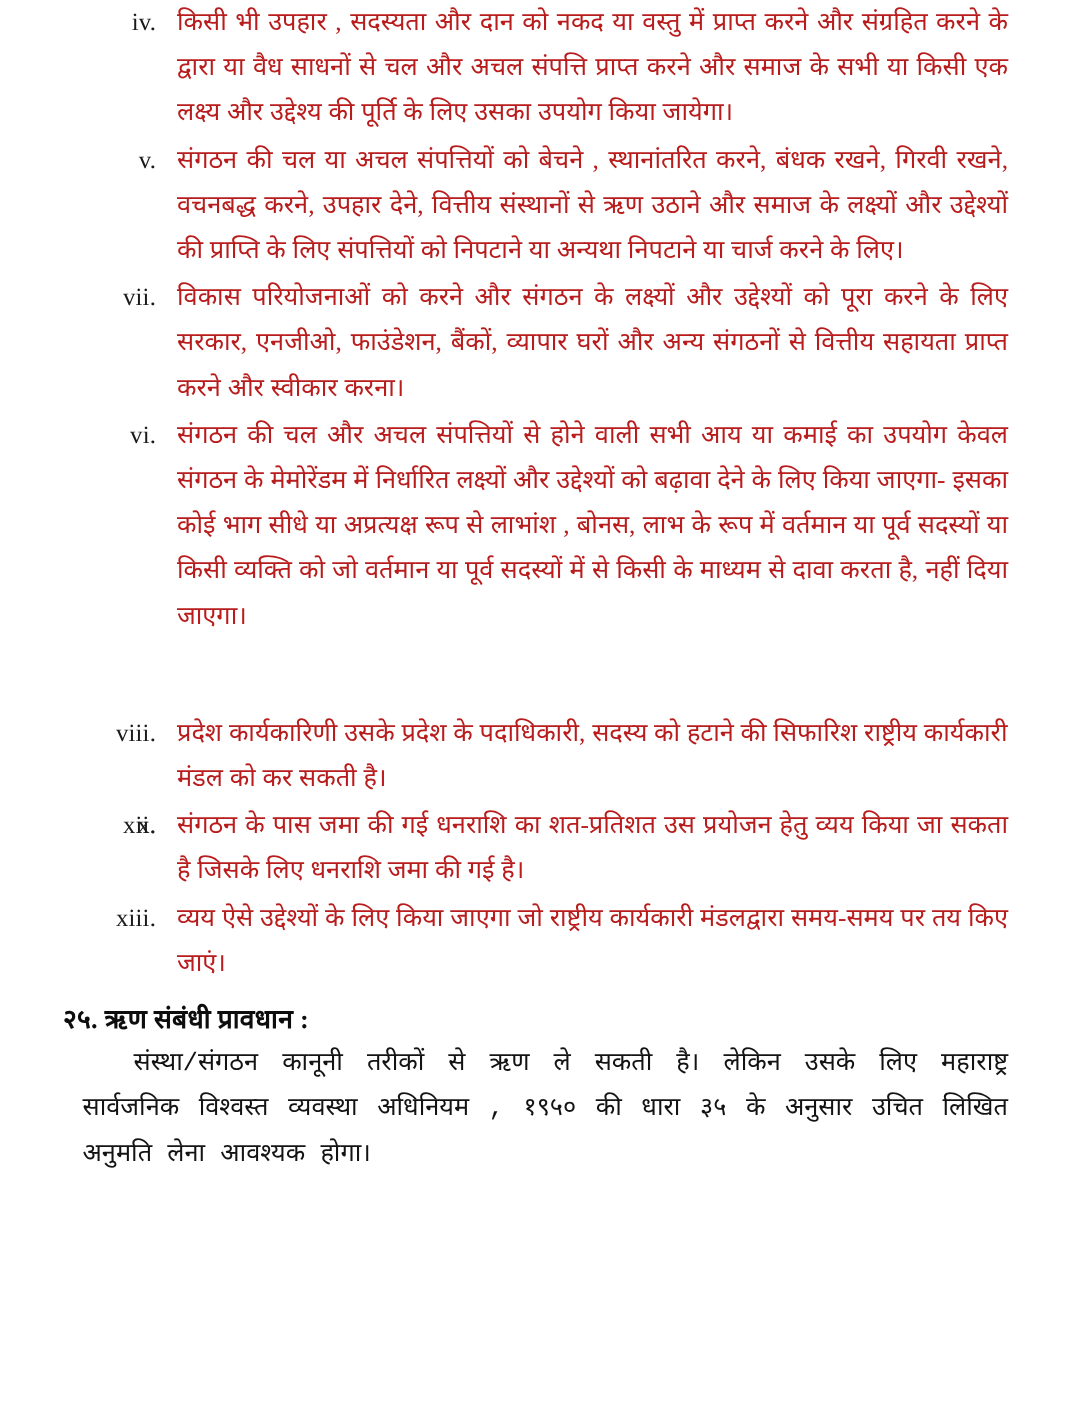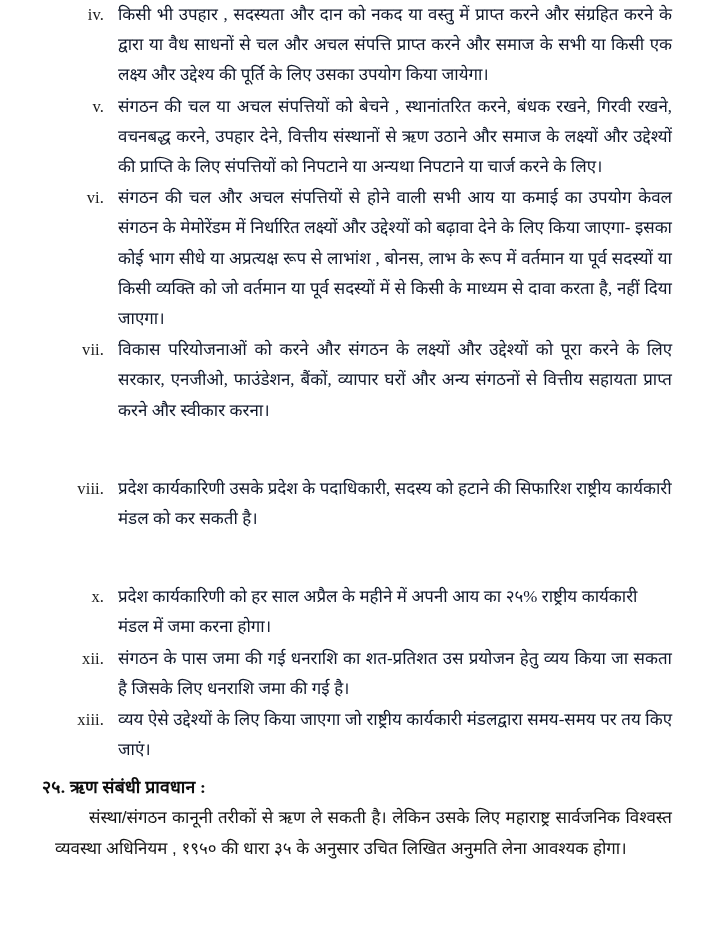--- a/index.html
+++ b/index.html
@@ -47,21 +47,21 @@
     font-size: 16.5px;
     line-height: 30.2px;
     color: #1a1a1a;
     letter-spacing: 0.1px;
   }
   .clause-text {
     display: block;
     font-family: "Liberation Serif", "DejaVu Serif", serif;
     font-size: 16.9px;
     line-height: 30.2px;
-    color: #0f172a;
+    color: #b91c1c;
     text-align: justify;
     text-justify: inter-word;
     word-spacing: 0.3px;
   }
   .clause-text.no-justify {
     text-align: left;
     margin-top: 48px;
   }
 
   
@@ -73,21 +73,21 @@
     font-family: "Liberation Serif", "DejaVu Serif", serif;
     font-weight: bold;
     font-size: 17.6px;
     line-height: 31px;
     color: #0d0d0d;
     letter-spacing: 0.2px;
   }
   .section-para {
     padding: 0 48px 0 55px;
     text-indent: 34px;
-    font-family: Liberation Sans, sans-serif;
+    font-family: Liberation Mono, monospace;
     font-size: 16.9px;
     line-height: 30.4px;
     color: #131313;
     text-align: justify;
     text-justify: inter-word;
   }
 </style>
 </head>
 <body>
 
@@ -100,38 +100,37 @@
         <span class="clause-marker">iv.</span>
         <span class="clause-text">किसी भी उपहार , सदस्यता और दान को नकद या वस्तु में प्राप्त करने और संग्रहित करने के द्वारा या वैध साधनों से चल और अचल संपत्ति प्राप्त करने और समाज के सभी या किसी एक लक्ष्य और उद्देश्य की पूर्ति के लिए उसका उपयोग किया जायेगा।</span>
       </li>
 
       <li class="clause">
         <span class="clause-marker">v.</span>
         <span class="clause-text">संगठन की चल या अचल संपत्तियों को बेचने , स्थानांतरित करने, बंधक रखने, गिरवी रखने, वचनबद्ध करने, उपहार देने, वित्तीय संस्थानों से ऋण उठाने और समाज के लक्ष्यों और उद्देश्यों की प्राप्ति के लिए संपत्तियों को निपटाने या अन्यथा निपटाने या चार्ज करने के लिए।</span>
       </li>
 
       <li class="clause">
-        <span class="clause-marker">vi.</span>
-        <span class="clause-text">संगठन की चल और अचल संपत्तियों से होने वाली सभी आय या कमाई का उपयोग केवल संगठन के मेमोरेंडम में निर्धारित लक्ष्यों और उद्देश्यों को बढ़ावा देने के लिए किया जाएगा- इसका कोई भाग सीधे या अप्रत्यक्ष रूप से लाभांश , बोनस, लाभ के रूप में वर्तमान या पूर्व सदस्यों या किसी व्यक्ति को जो वर्तमान या पूर्व सदस्यों में से किसी के माध्यम से दावा करता है, नहीं दिया जाएगा।</span>
+        <span class="clause-marker">vii.</span>
+        <span class="clause-text">विकास परियोजनाओं को करने और संगठन के लक्ष्यों और उद्देश्यों को पूरा करने के लिए सरकार, एनजीओ, फाउंडेशन, बैंकों, व्यापार घरों और अन्य संगठनों से वित्तीय सहायता प्राप्त करने और स्वीकार करना।</span>
       </li>
 
       <li class="clause">
-        <span class="clause-marker">vii.</span>
-        <span class="clause-text">विकास परियोजनाओं को करने और संगठन के लक्ष्यों और उद्देश्यों को पूरा करने के लिए सरकार, एनजीओ, फाउंडेशन, बैंकों, व्यापार घरों और अन्य संगठनों से वित्तीय सहायता प्राप्त करने और स्वीकार करना।</span>
+        <span class="clause-marker">vi.</span>
+        <span class="clause-text">संगठन की चल और अचल संपत्तियों से होने वाली सभी आय या कमाई का उपयोग केवल संगठन के मेमोरेंडम में निर्धारित लक्ष्यों और उद्देश्यों को बढ़ावा देने के लिए किया जाएगा- इसका कोई भाग सीधे या अप्रत्यक्ष रूप से लाभांश , बोनस, लाभ के रूप में वर्तमान या पूर्व सदस्यों या किसी व्यक्ति को जो वर्तमान या पूर्व सदस्यों में से किसी के माध्यम से दावा करता है, नहीं दिया जाएगा।</span>
       </li>
 
       <li class="clause">
         <span class="clause-marker">viii.</span>
         <span class="clause-text no-justify">प्रदेश कार्यकारिणी  उसके प्रदेश के पदाधिकारी, सदस्य को हटाने की सिफारिश राष्ट्रीय कार्यकारी मंडल को कर सकती है।</span>
       </li>
 
 
       <li class="clause">
         <span class="clause-marker">x.</span>
-        <span class="clause-text no-justify">प्रदेश कार्यकारिणी को हर साल अप्रैल के महीने में अपनी आय का  २५% राष्ट्रीय कार्यकारी मंडल में जमा करना होगा।</span>
       </li>
 
 
       <li class="clause">
         <span class="clause-marker">xii.</span>
         <span class="clause-text">संगठन के पास जमा की गई धनराशि का शत-प्रतिशत उस प्रयोजन हेतु व्यय किया जा सकता है जिसके लिए धनराशि जमा की गई है।</span>
       </li>
 
       <li class="clause">
         <span class="clause-marker">xiii.</span>

